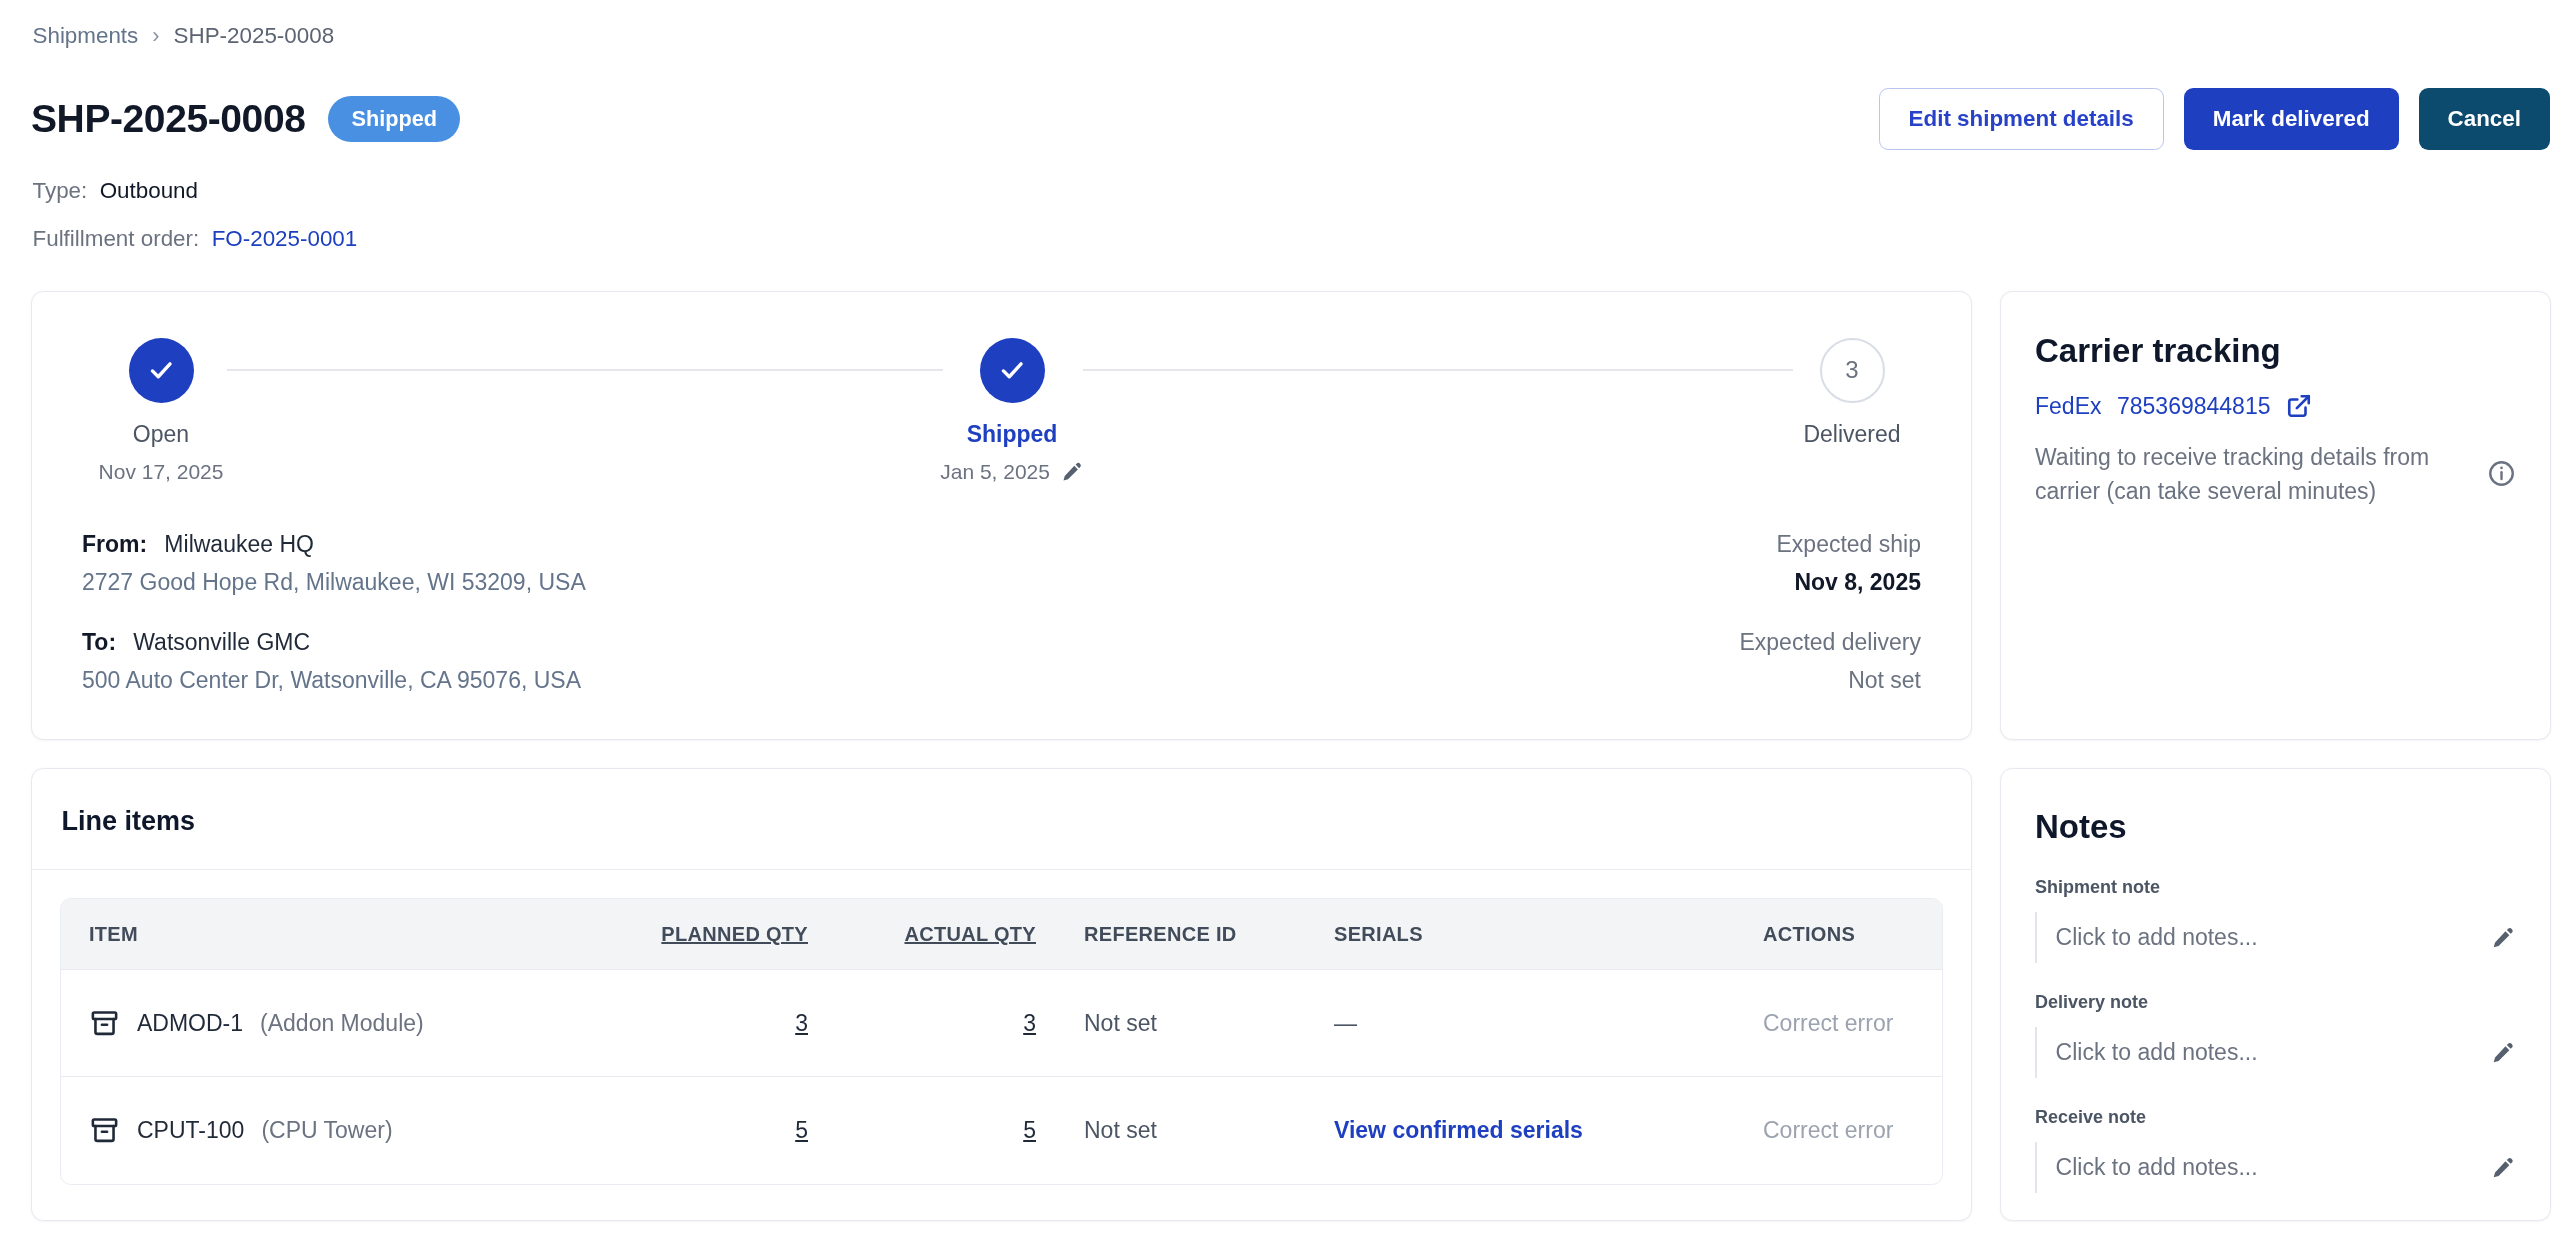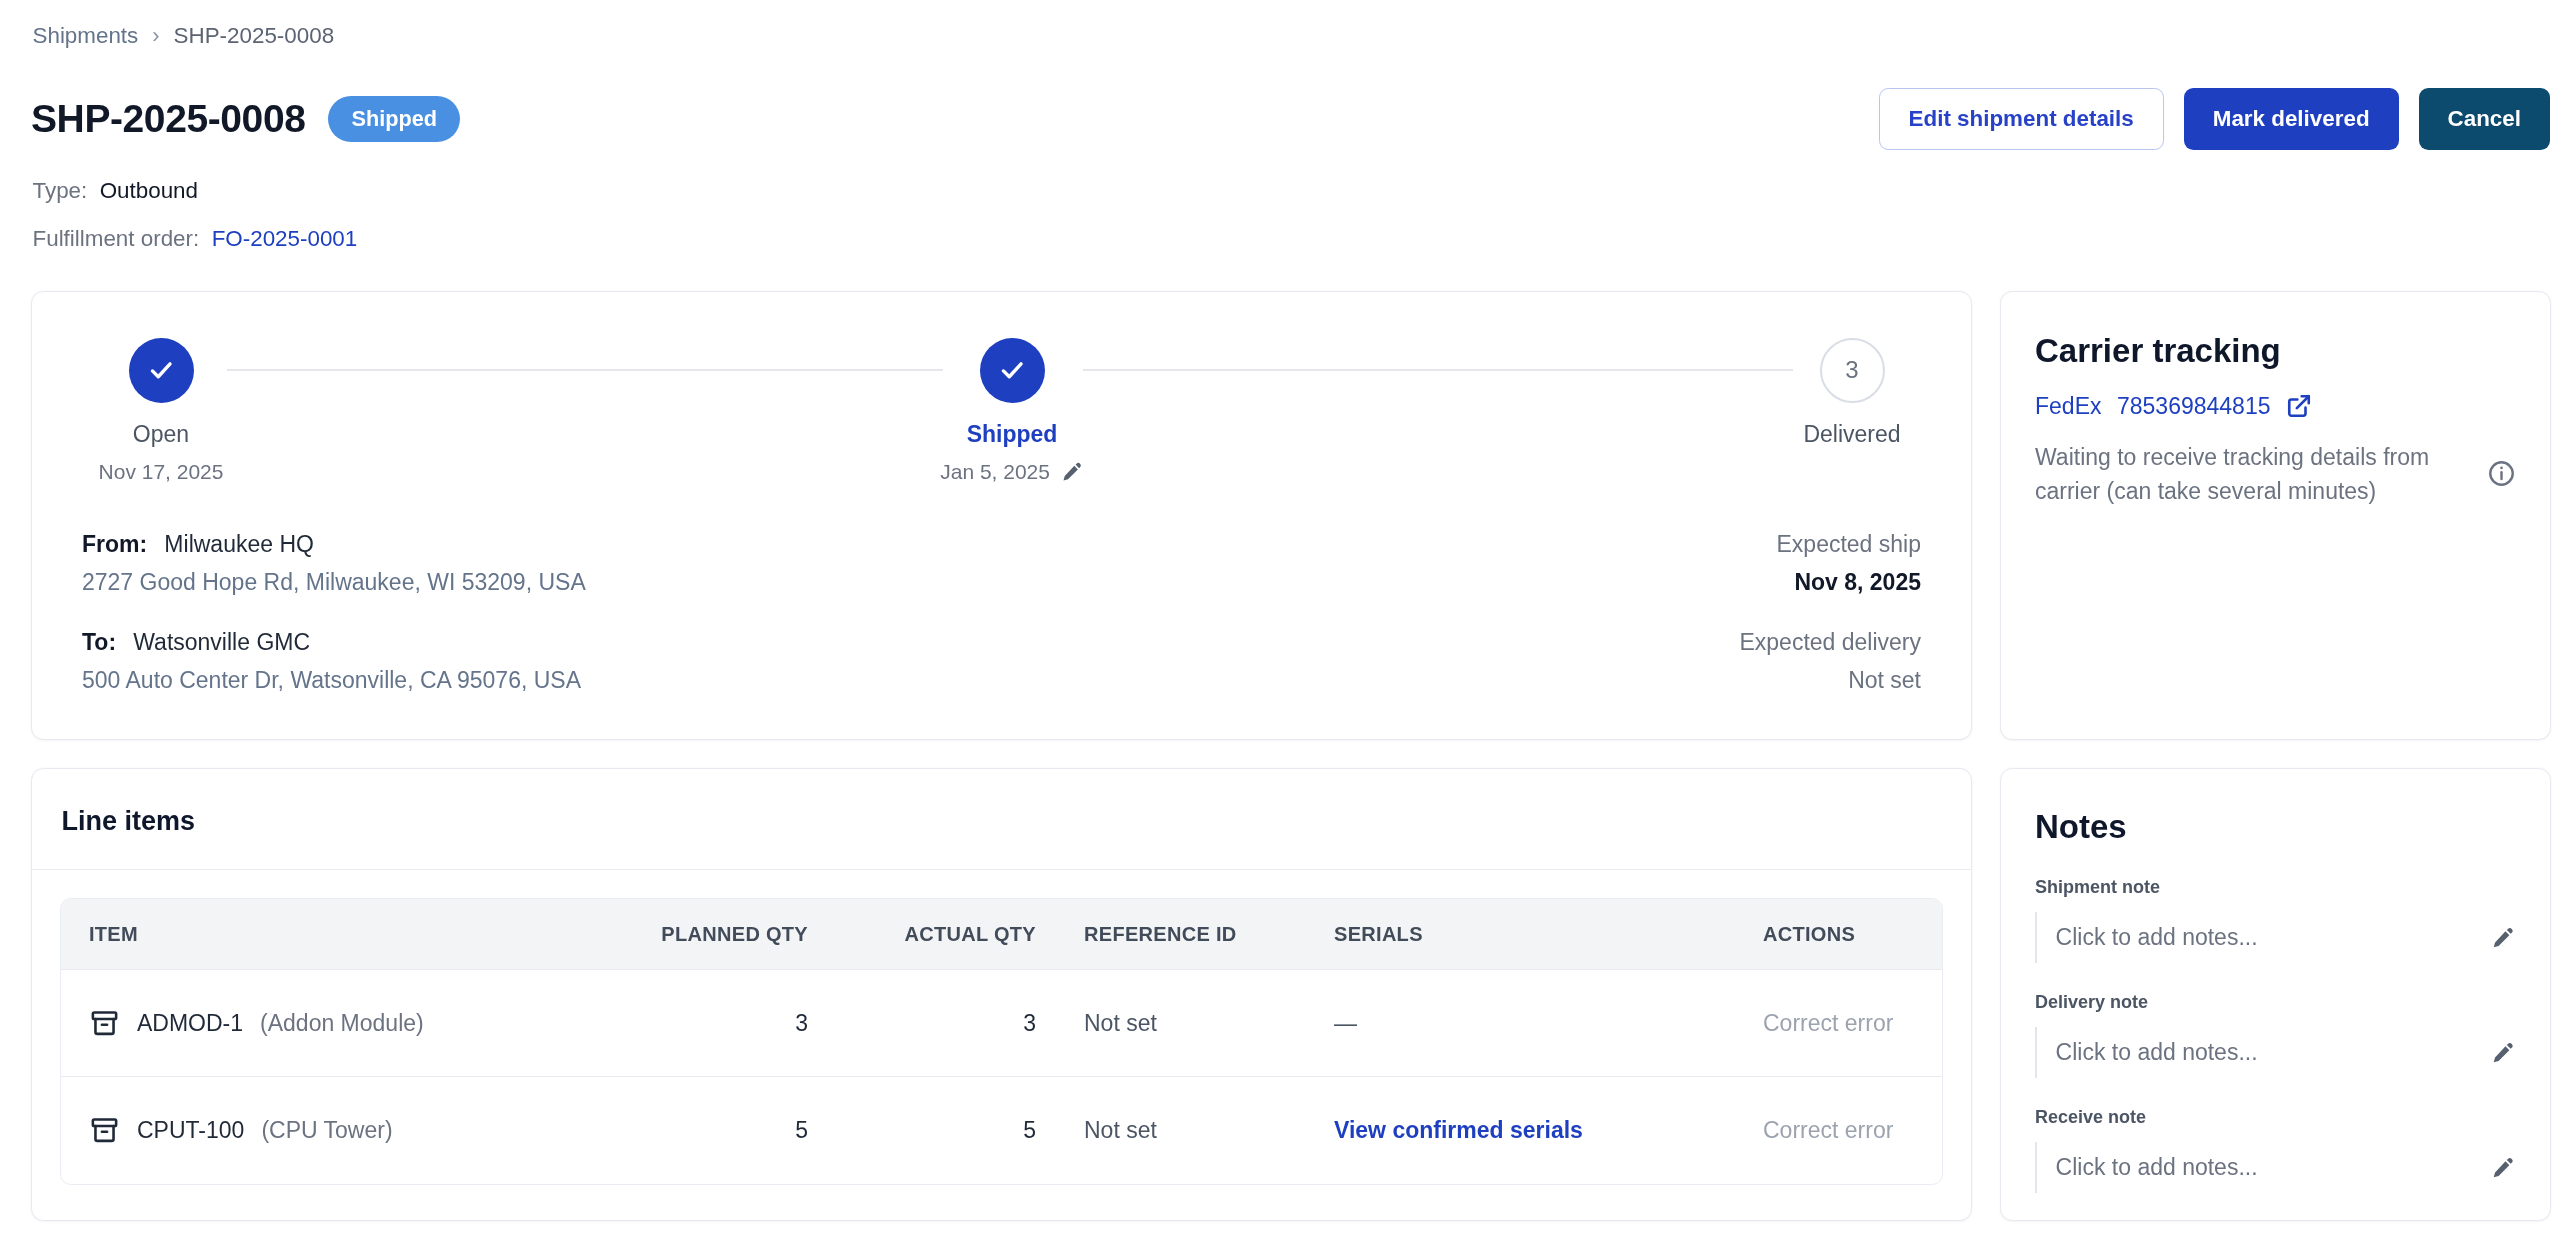--- a/index.html
+++ b/index.html
@@ -103,21 +103,21 @@
   .items-divider { height: 0.8px; background: #e9ebf0; margin: 32.5px -28px 0; }
   .table-wrap { margin-top: 28px; border: 0.8px solid #e9ecf2; border-radius: 10.8px; overflow: hidden; }
   table { width: 100%; border-collapse: collapse; font-size: 23px; table-layout: fixed; }
   col.c-item { width: 534px; } col.c-planned { width: 213px; } col.c-actual { width: 228px; }
   col.c-ref { width: 298px; } col.c-ser { width: 429px; } col.c-act { width: auto; }
   thead tr { background: #f3f4f6; height: 71px; }
   th {
     font-size: 20px; font-weight: 700; color: #414b5a;
     text-align: left; letter-spacing: 0.3px;
   }
-  th.num, td.num { text-align: right; }
+  th.num, td.num { text-align: right; text-decoration: underline; }
   th.pad-l, td.pad-l { padding-left: 48px; }
   th:first-child, td:first-child { padding-left: 28px; }
   tbody tr { height: 107px; border-top: 0.8px solid #e8eaf0; }
   td { color: #1f2937; }
   .sku-cell { display: flex; align-items: center; gap: 17px; }
   .item-name { color: #6b7280; }
   .cell-muted { color: #4b5563; }
   .serials-link { color: #1d3fc0; font-weight: 700; cursor: pointer; }
   .action-disabled { color: #9ca3af; cursor: default; }
 

